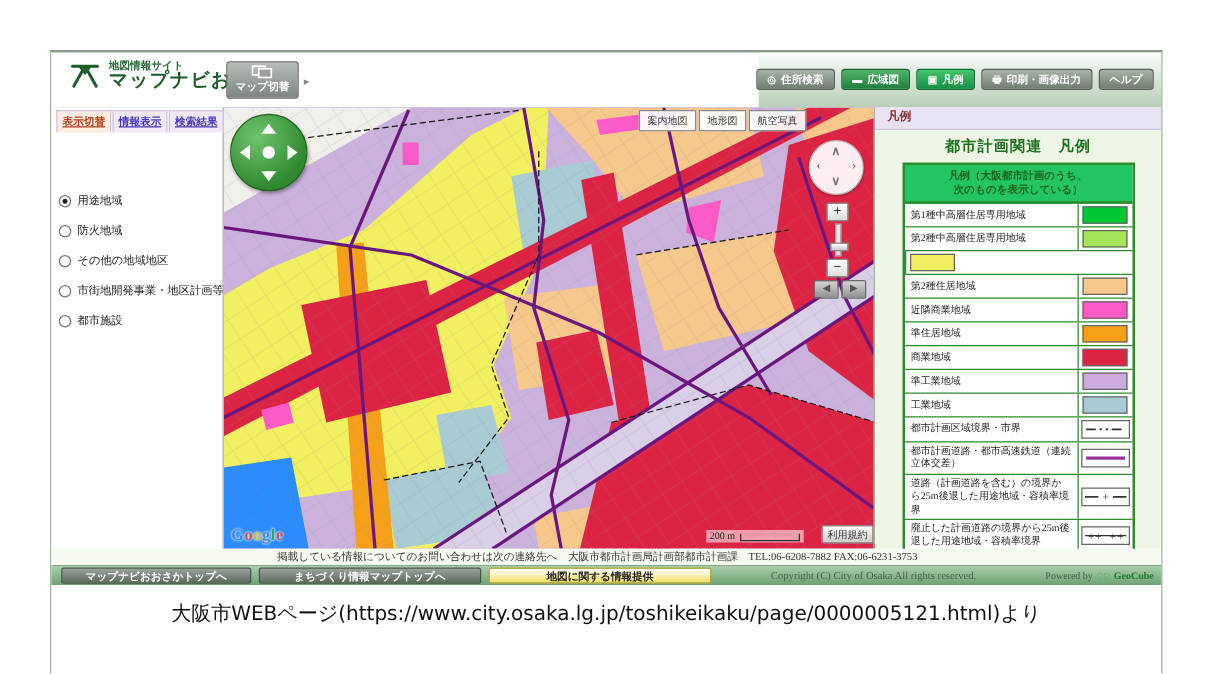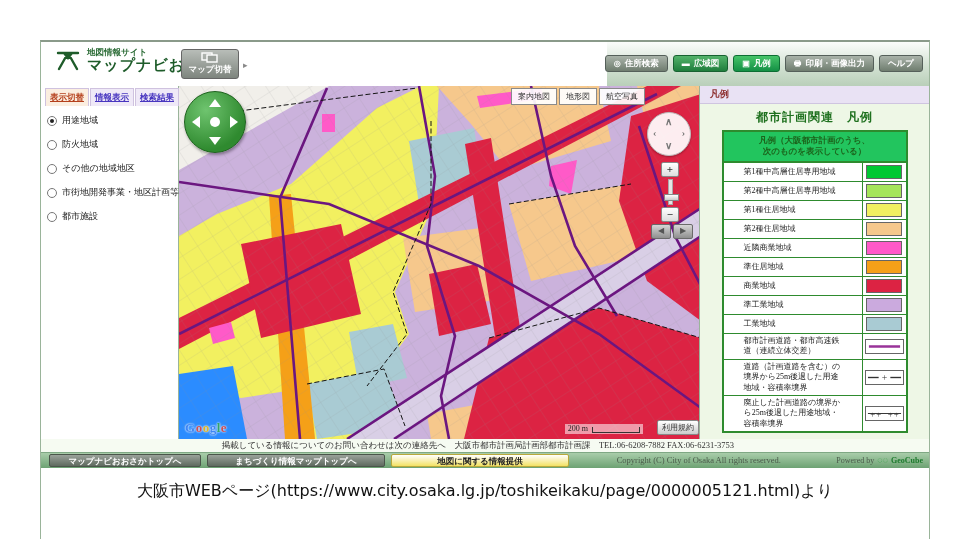--- a/index.html
+++ b/index.html
@@ -36,21 +36,21 @@
     background:linear-gradient(#a9b3a9,#6f7d6f);border:1px solid #55605a;border-radius:3px;}
   .tbtn.green{background:linear-gradient(#53b36a,#1f7e3c);border-color:#186231;}
   .tbtn.active{background:linear-gradient(#45c468,#149045);border-color:#0c6e33;}
   .tbtn .ic{font-size:8px;line-height:1;}
   
   .sidebar{position:absolute;left:0;top:44px;width:138px;height:353px;background:#fff;border-right:1px solid #9ab49a;box-sizing:border-box;}
   .tabs{display:flex;padding:2px 2px 0 4px;gap:1px;align-items:center;}
   .tab{font-size:8.5px;font-weight:bold;padding:3px 4px 2px;background:#efe9f7;color:#4836c0;
     text-decoration:underline;border:1px solid #cfc2df;border-bottom:none;cursor:pointer;white-space:nowrap;}
   .tab.active{background:#fbeee0;color:#b5401c;}
-  .opts{padding:8px 4px 0 6px;}
+  .opts{padding:8px 4px 0 6px;margin-top:40px;}
   .opt{display:flex;align-items:center;gap:5px;margin-bottom:11px;cursor:pointer;}
   .radio{width:10px;height:10px;border:1px solid #777;border-radius:50%;background:#fff;flex:0 0 auto;box-sizing:border-box;}
   .radio.sel::after{content:"";display:block;width:4px;height:4px;background:#222;border-radius:50%;margin:2px;}
   .opt .lbl{font-size:9px;color:#222;white-space:nowrap;}
   
   .map-area{position:absolute;left:138px;top:44px;width:522px;height:353px;overflow:hidden;background:#cbb2dc;}
   .map-area svg.basemap{position:absolute;left:0;top:0;}
   .compass{position:absolute;left:5px;top:5px;width:60px;height:60px;border-radius:50%;
     background:radial-gradient(circle at 35% 30%,#6fc46f,#2f8a2f 70%);border:1px solid #1d621d;box-shadow:1px 2px 3px rgba(0,0,0,.35);}
   .compass .dot{position:absolute;left:25px;top:25px;width:10px;height:10px;border-radius:50%;background:#fff;}
@@ -85,21 +85,21 @@
   
   .legendpanel{position:absolute;right:0;top:44px;width:230px;height:353px;background:#eef7e6;box-sizing:border-box;border-left:1px solid #9ab49a;}
   .lg-hdr{height:17px;background:#e9e2f4;border-bottom:1px solid #cfc5e0;
     font-size:9.5px;font-weight:bold;color:#8d2f2f;line-height:17px;padding-left:10px;}
   .lg-title{text-align:center;font-size:12px;font-weight:bold;color:#1e701e;margin:5px 0 4px;letter-spacing:1px;}
   .lg-box{width:182px;margin:0 auto;border:2px solid #2e8b2e;background:#fff;}
   .lg-boxhdr{background:#22c55e;border-bottom:2px solid #2e8b2e;text-align:center;
     font-size:8.5px;font-weight:bold;color:#1c641c;padding:3px 2px;line-height:1.35;}
   .lrow{display:flex;border-top:1px solid #2e8b2e;align-items:stretch;}
   .lrow:first-of-type{border-top:none;}
-  .llabel{flex:1;font-size:8px;color:#222;padding:2px 20px;line-height:1.3;display:flex;align-items:center;}
+  .llabel{flex:1;font-size:8px;color:#222;padding:2px 5px;line-height:1.3;display:flex;align-items:center;}
   .lswatch{width:44px;border-left:1px solid #2e8b2e;display:flex;align-items:center;justify-content:center;padding:2px;box-sizing:border-box;}
   .sw-fill{width:34px;height:12px;border:1px solid #666;}
   .sw-line{width:38px;height:13px;border:1px solid #666;background:#fff;}
   
   .contact{position:absolute;left:0;top:397px;width:100%;height:13px;background:#f6fbf2;
     font-size:8.5px;color:#333;line-height:13px;text-align:right;padding-right:195px;box-sizing:border-box;}
   .btmbar{position:absolute;left:0;top:410px;width:100%;height:16px;
     background:linear-gradient(#a9cdaa,#6da273);border-top:1px solid #7fa884;box-sizing:border-box;}
   .bbtn{position:absolute;top:1px;height:13px;font-size:8.5px;font-weight:bold;color:#fff;
     background:linear-gradient(#9aa29a,#5f6a5f);border:1px solid #4a554a;border-radius:2px;
@@ -307,21 +307,20 @@
               <span class="sw-fill" style="background:#00c832"></span>
             </div>
           </div>
           <div class="lrow">
             <div class="llabel">第2種中高層住居専用地域</div>
             <div class="lswatch">
               <span class="sw-fill" style="background:#a5e55a"></span>
             </div>
           </div>
           <div class="lrow">
-            <div class="llabel">第1種住居地域</div>
             <div class="lswatch">
               <span class="sw-fill" style="background:#f2f060"></span>
             </div>
           </div>
           <div class="lrow">
             <div class="llabel">第2種住居地域</div>
             <div class="lswatch">
               <span class="sw-fill" style="background:#f6c88c"></span>
             </div>
           </div>
@@ -346,20 +345,28 @@
           <div class="lrow">
             <div class="llabel">準工業地域</div>
             <div class="lswatch">
               <span class="sw-fill" style="background:#cbaade"></span>
             </div>
           </div>
           <div class="lrow">
             <div class="llabel">工業地域</div>
             <div class="lswatch">
               <span class="sw-fill" style="background:#a9cbd3"></span>
+            </div>
+          </div>
+          <div class="lrow">
+            <div class="llabel">都市計画区域境界・市界</div>
+            <div class="lswatch">
+              <svg class="sw-line" viewBox="0 0 38 13">
+                <line x1="3" y1="6.5" x2="35" y2="6.5" stroke="#333" stroke-width="1.4" stroke-dasharray="8 3 2 3 2 3"></line>
+              </svg>
             </div>
           </div>
           <div class="lrow">
             <div class="llabel">都市計画道路・都市高速鉄道（連続立体交差）</div>
             <div class="lswatch">
               <svg class="sw-line" viewBox="0 0 38 13">
                 <line x1="3" y1="6.5" x2="35" y2="6.5" stroke="#993399" stroke-width="2.6"></line>
               </svg>
             </div>
           </div>

